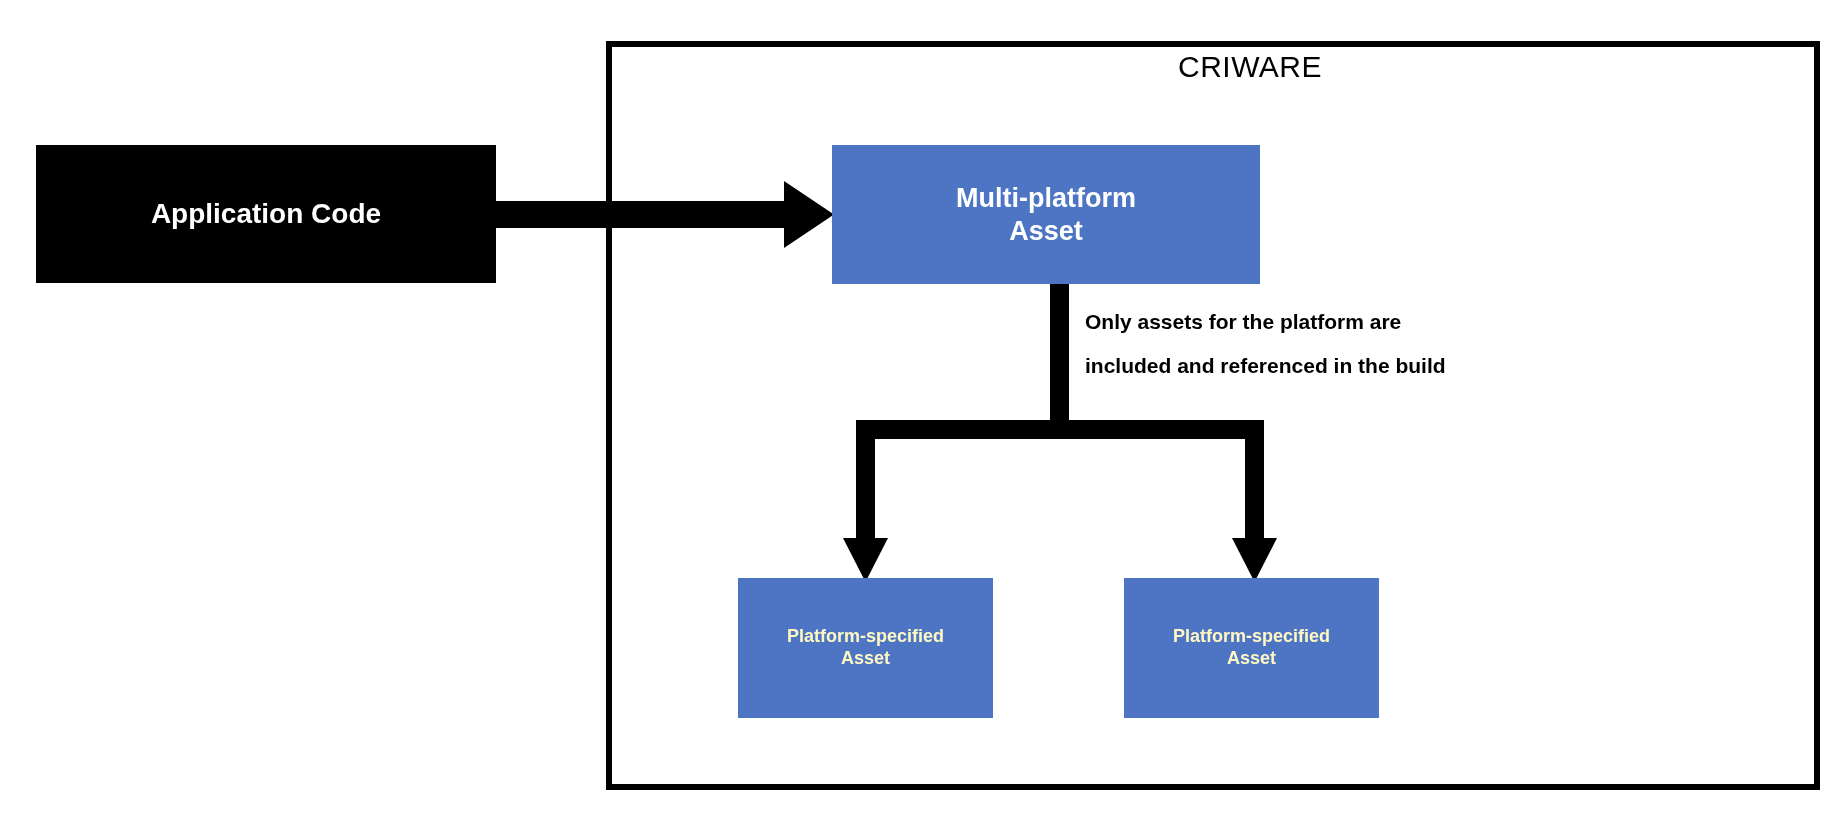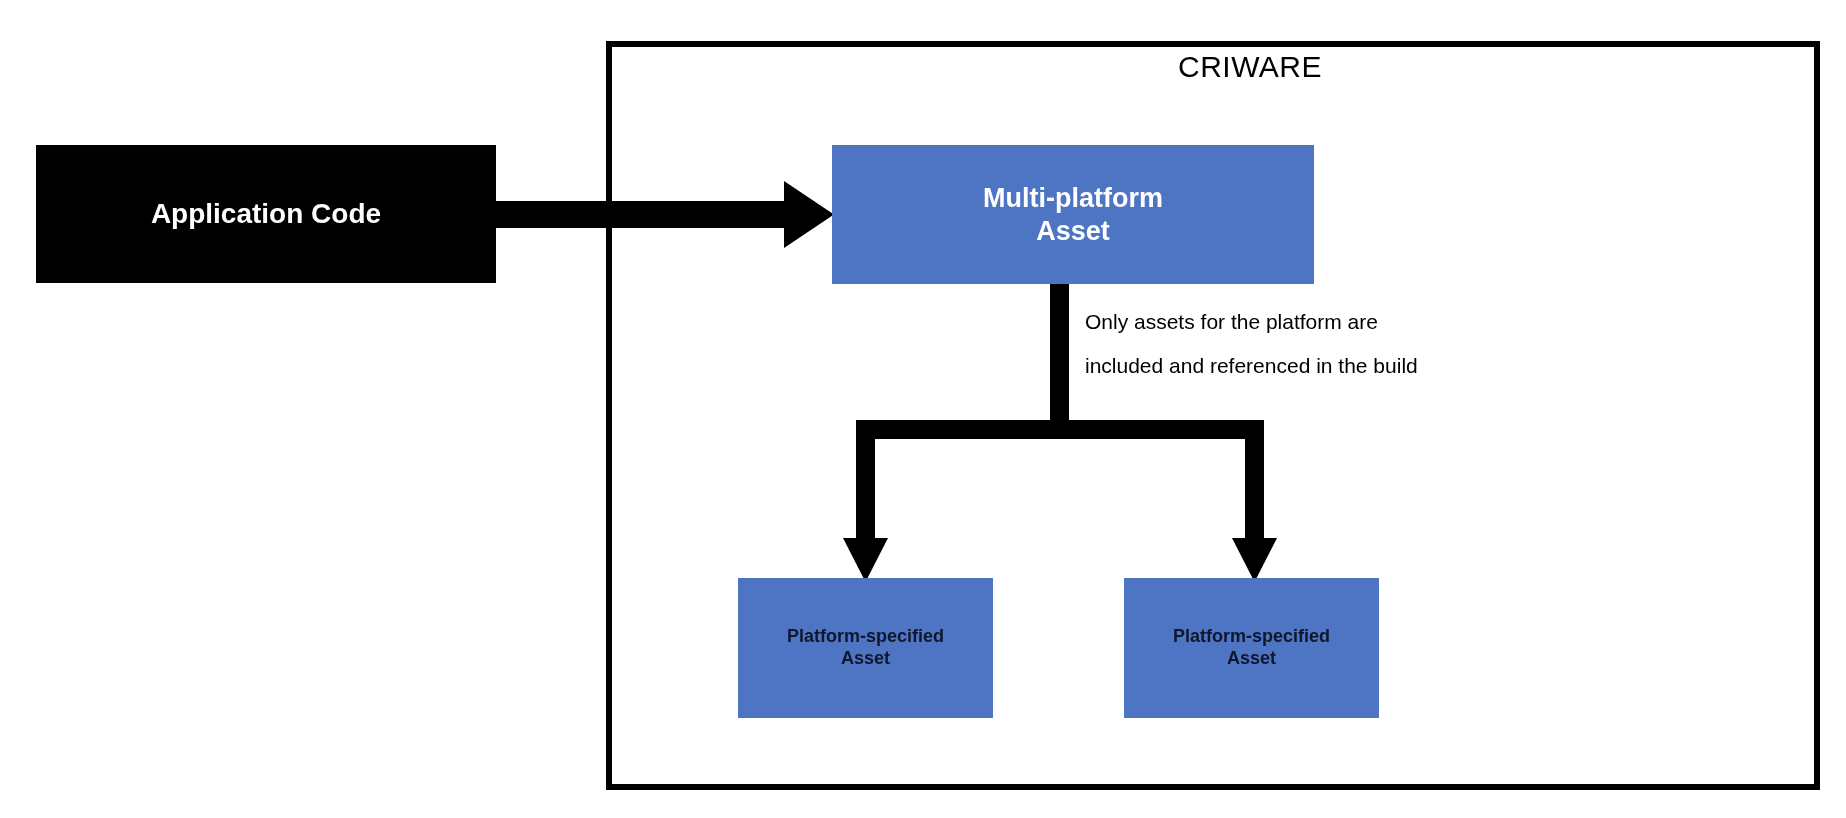--- a/index.html
+++ b/index.html
@@ -68,21 +68,21 @@
   }
   .node-app .node-label {
     color: #ffffff;
     font-size: 28px;
     font-weight: bold;
   }
 
   .node-multi {
     left: 832px;
     top: 145px;
-    width: 482px;
+    width: 428px;
     height: 139px;
     background: #4E75C4;
   }
   .node-multi .node-label {
     color: #ffffff;
     font-size: 27px;
     font-weight: bold;
   }
 
   .node-plat-left {
@@ -94,33 +94,33 @@
   }
   .node-plat-right {
     left: 1124px;
     top: 578px;
     width: 255px;
     height: 140px;
     background: #4E75C4;
   }
   .node-plat-left .node-label,
   .node-plat-right .node-label {
-    color: #0f172a;
+    color: #fef9c3;
     font-size: 18px;
     font-weight: bold;
   }
 
   
   .annotation {
     position: absolute;
     left: 1085px;
     top: 300px;
     width: 620px;
     font-size: 21px;
-    font-weight: normal;
+    font-weight: bold;
     color: #000000;
     line-height: 2.1;
     white-space: pre-line;
   }
 
   
   .connectors {
     position: absolute;
     left: 0;
     top: 0;

